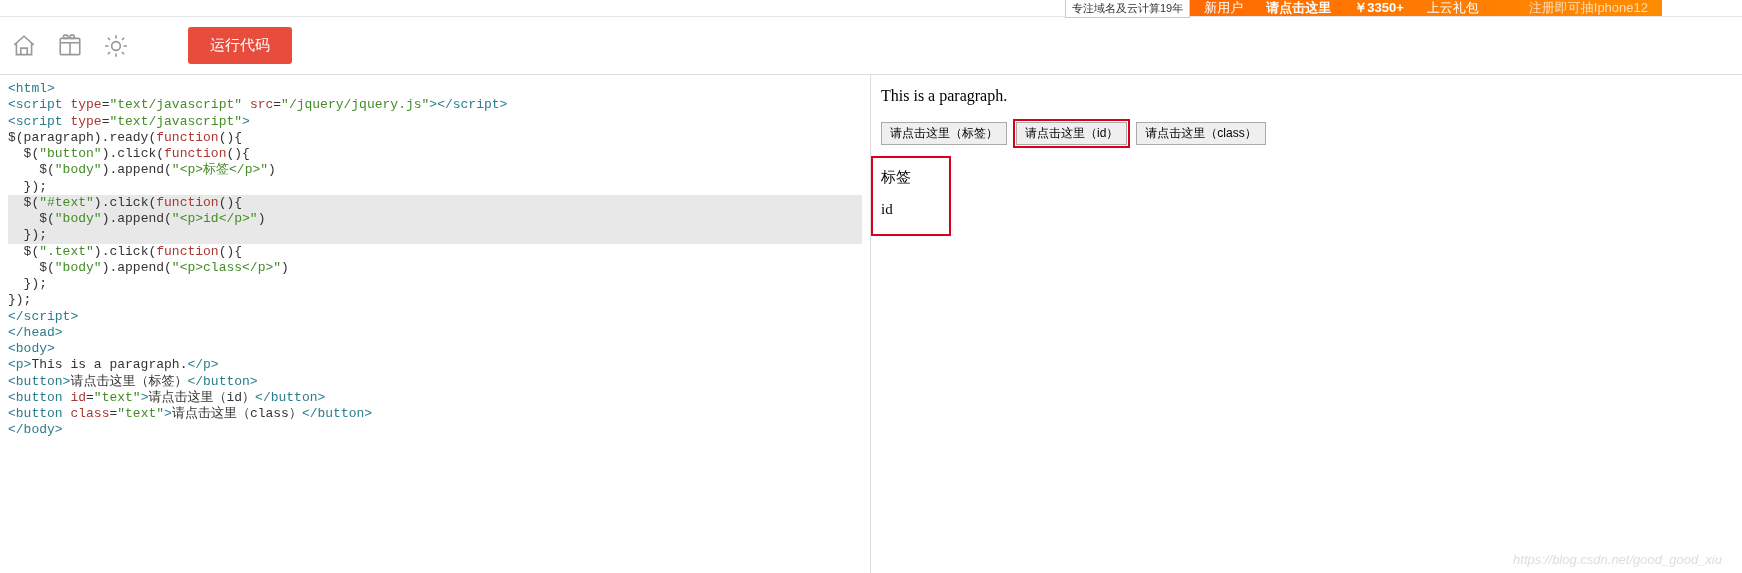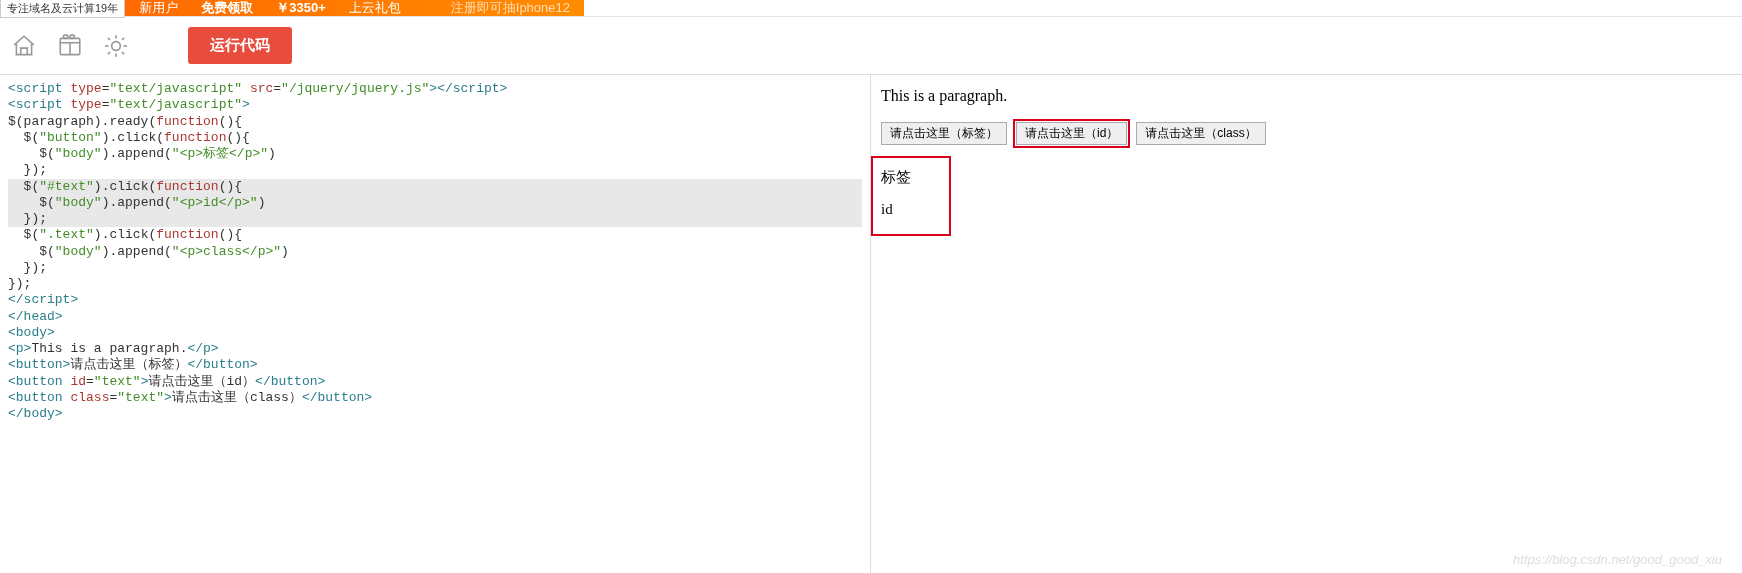--- a/index.html
+++ b/index.html
@@ -1,27 +1,27 @@
 <!DOCTYPE html>
 <html><head>
   <meta charset="utf-8">
   <style>
     * { margin: 0; padding: 0; box-sizing: border-box; }
     body { font-family: Arial, "Microsoft YaHei", sans-serif; font-size: 14px; background: #fff; }
     
-    .top-banner { height: 16px; background: #fff; display: flex; align-items: center; padding-right: 80px; gap: 0; }
+    .top-banner { height: 16px; background: #fff; display: flex; justify-content: flex-end; align-items: center; padding-right: 80px; gap: 0; }
     .banner-left { font-size: 11px; color: #333; border: 1px solid #ccc; padding: 1px 6px; background: #fff; }
     .banner-orange { background: linear-gradient(90deg, #ff6a00, #ff8c00); color: #fff; font-size: 13px; padding: 0 14px; height: 16px; display: flex; align-items: center; gap: 23px; white-space: nowrap; }
     .banner-bold { font-weight: bold; }
     .banner-dim { opacity: 0.7; margin-left: 27px; }
     
     .toolbar { height: 58px; display: flex; align-items: center; padding: 0 10px; gap: 18px; border-top: 1px solid #e5e5e5; }
     .tool-icon { width: 28px; height: 28px; display: flex; align-items: center; justify-content: center; color: #999; cursor: pointer; }
     .tool-icon svg { width: 26px; height: 26px; stroke: #999; fill: none; stroke-width: 1.5; }
-    .run-button { background: #e74c3c; color: #fff; border: none; padding: 9px 22px; font-size: 15px; border-radius: 3px; cursor: pointer; margin-left: 40px; font-weight: bold; }
+    .run-button { background: #e74c3c; color: #fff; border: none; padding: 9px 22px; font-size: 15px; border-radius: 3px; cursor: pointer; margin-left: 40px; }
     
     .main { display: flex; height: calc(100vh - 74px); border-top: 1px solid #ddd; }
     .code-pane { flex: 1; padding: 6px 8px; font-family: Consolas, "Courier New", monospace; font-size: 13px; line-height: 1.25; overflow: auto; border-right: 1px solid #ddd; }
     .preview-pane { width: 50%; padding: 8px 0 8px 0; }
     
     .code-line { white-space: pre; }
     .hl-line { background: #e8e8e8; }
     .c-tag { color: #2a7d8c; }
     .c-attr { color: #aa3731; }
     .c-str { color: #448c27; }
@@ -41,21 +41,21 @@
     
     .watermark { position: absolute; bottom: 6px; right: 20px; color: #ddd; font-size: 13px; font-style: italic; margin-left: 36px; }
   </style>
 </head>
 <body>
 
 <div class="top-banner">
   <span class="banner-left">专注域名及云计算19年</span>
   <div class="banner-orange">
     <span>新用户</span>
-    <span class="banner-bold">免费领取</span>
+    <span class="banner-bold">请点击这里</span>
     <span class="banner-bold">￥3350+</span>
     <span>上云礼包</span>
     <span class="banner-dim">注册即可抽Iphone12</span>
   </div>
 </div>
 
 <div class="toolbar">
   <div class="tool-icon">
     <svg viewBox="0 0 24 24">
         <path d="M3 11 L12 3 L21 11 M5 10 V20 H19 V10 M9 20 V14 H15 V20"></path>
@@ -81,20 +81,21 @@
         <line x1="17.5" y1="17.5" x2="19.5" y2="19.5"></line>
         <line x1="4.5" y1="19.5" x2="6.5" y2="17.5"></line>
         <line x1="17.5" y1="6.5" x2="19.5" y2="4.5"></line>
       </svg>
   </div>
   <button class="run-button">运行代码</button>
 </div>
 
 <div class="main">
   <div class="code-pane">
+    <div class="code-line"><span class="c-tag">&lt;html&gt;</span></div>
     <div class="code-line"><span class="c-tag">&lt;script </span><span class="c-attr">type</span><span class="c-punc">=</span><span class="c-str">"text/javascript"</span><span class="c-attr"> src</span><span class="c-punc">=</span><span class="c-str">"/jquery/jquery.js"</span><span class="c-tag">&gt;&lt;/script&gt;</span></div>
     <div class="code-line"><span class="c-tag">&lt;script </span><span class="c-attr">type</span><span class="c-punc">=</span><span class="c-str">"text/javascript"</span><span class="c-tag">&gt;</span></div>
     <div class="code-line"><span class="c-txt">$(paragraph).ready(</span><span class="c-kw">function</span><span class="c-txt">(){</span></div>
     <div class="code-line"><span class="c-txt">  $(</span><span class="c-str">"button"</span><span class="c-txt">).click(</span><span class="c-kw">function</span><span class="c-txt">(){</span></div>
     <div class="code-line"><span class="c-txt">    $(</span><span class="c-str">"body"</span><span class="c-txt">).append(</span><span class="c-str">"&lt;p&gt;标签&lt;/p&gt;"</span><span class="c-txt">)</span></div>
     <div class="code-line"><span class="c-txt">  });</span></div>
     <div class="code-line hl-line"><span class="c-txt">  $(</span><span class="c-str">"#text"</span><span class="c-txt">).click(</span><span class="c-kw">function</span><span class="c-txt">(){</span></div>
     <div class="code-line hl-line"><span class="c-txt">    $(</span><span class="c-str">"body"</span><span class="c-txt">).append(</span><span class="c-str">"&lt;p&gt;id&lt;/p&gt;"</span><span class="c-txt">)</span></div>
     <div class="code-line hl-line"><span class="c-txt">  });</span></div>
     <div class="code-line"><span class="c-txt">  $(</span><span class="c-str">".text"</span><span class="c-txt">).click(</span><span class="c-kw">function</span><span class="c-txt">(){</span></div>

